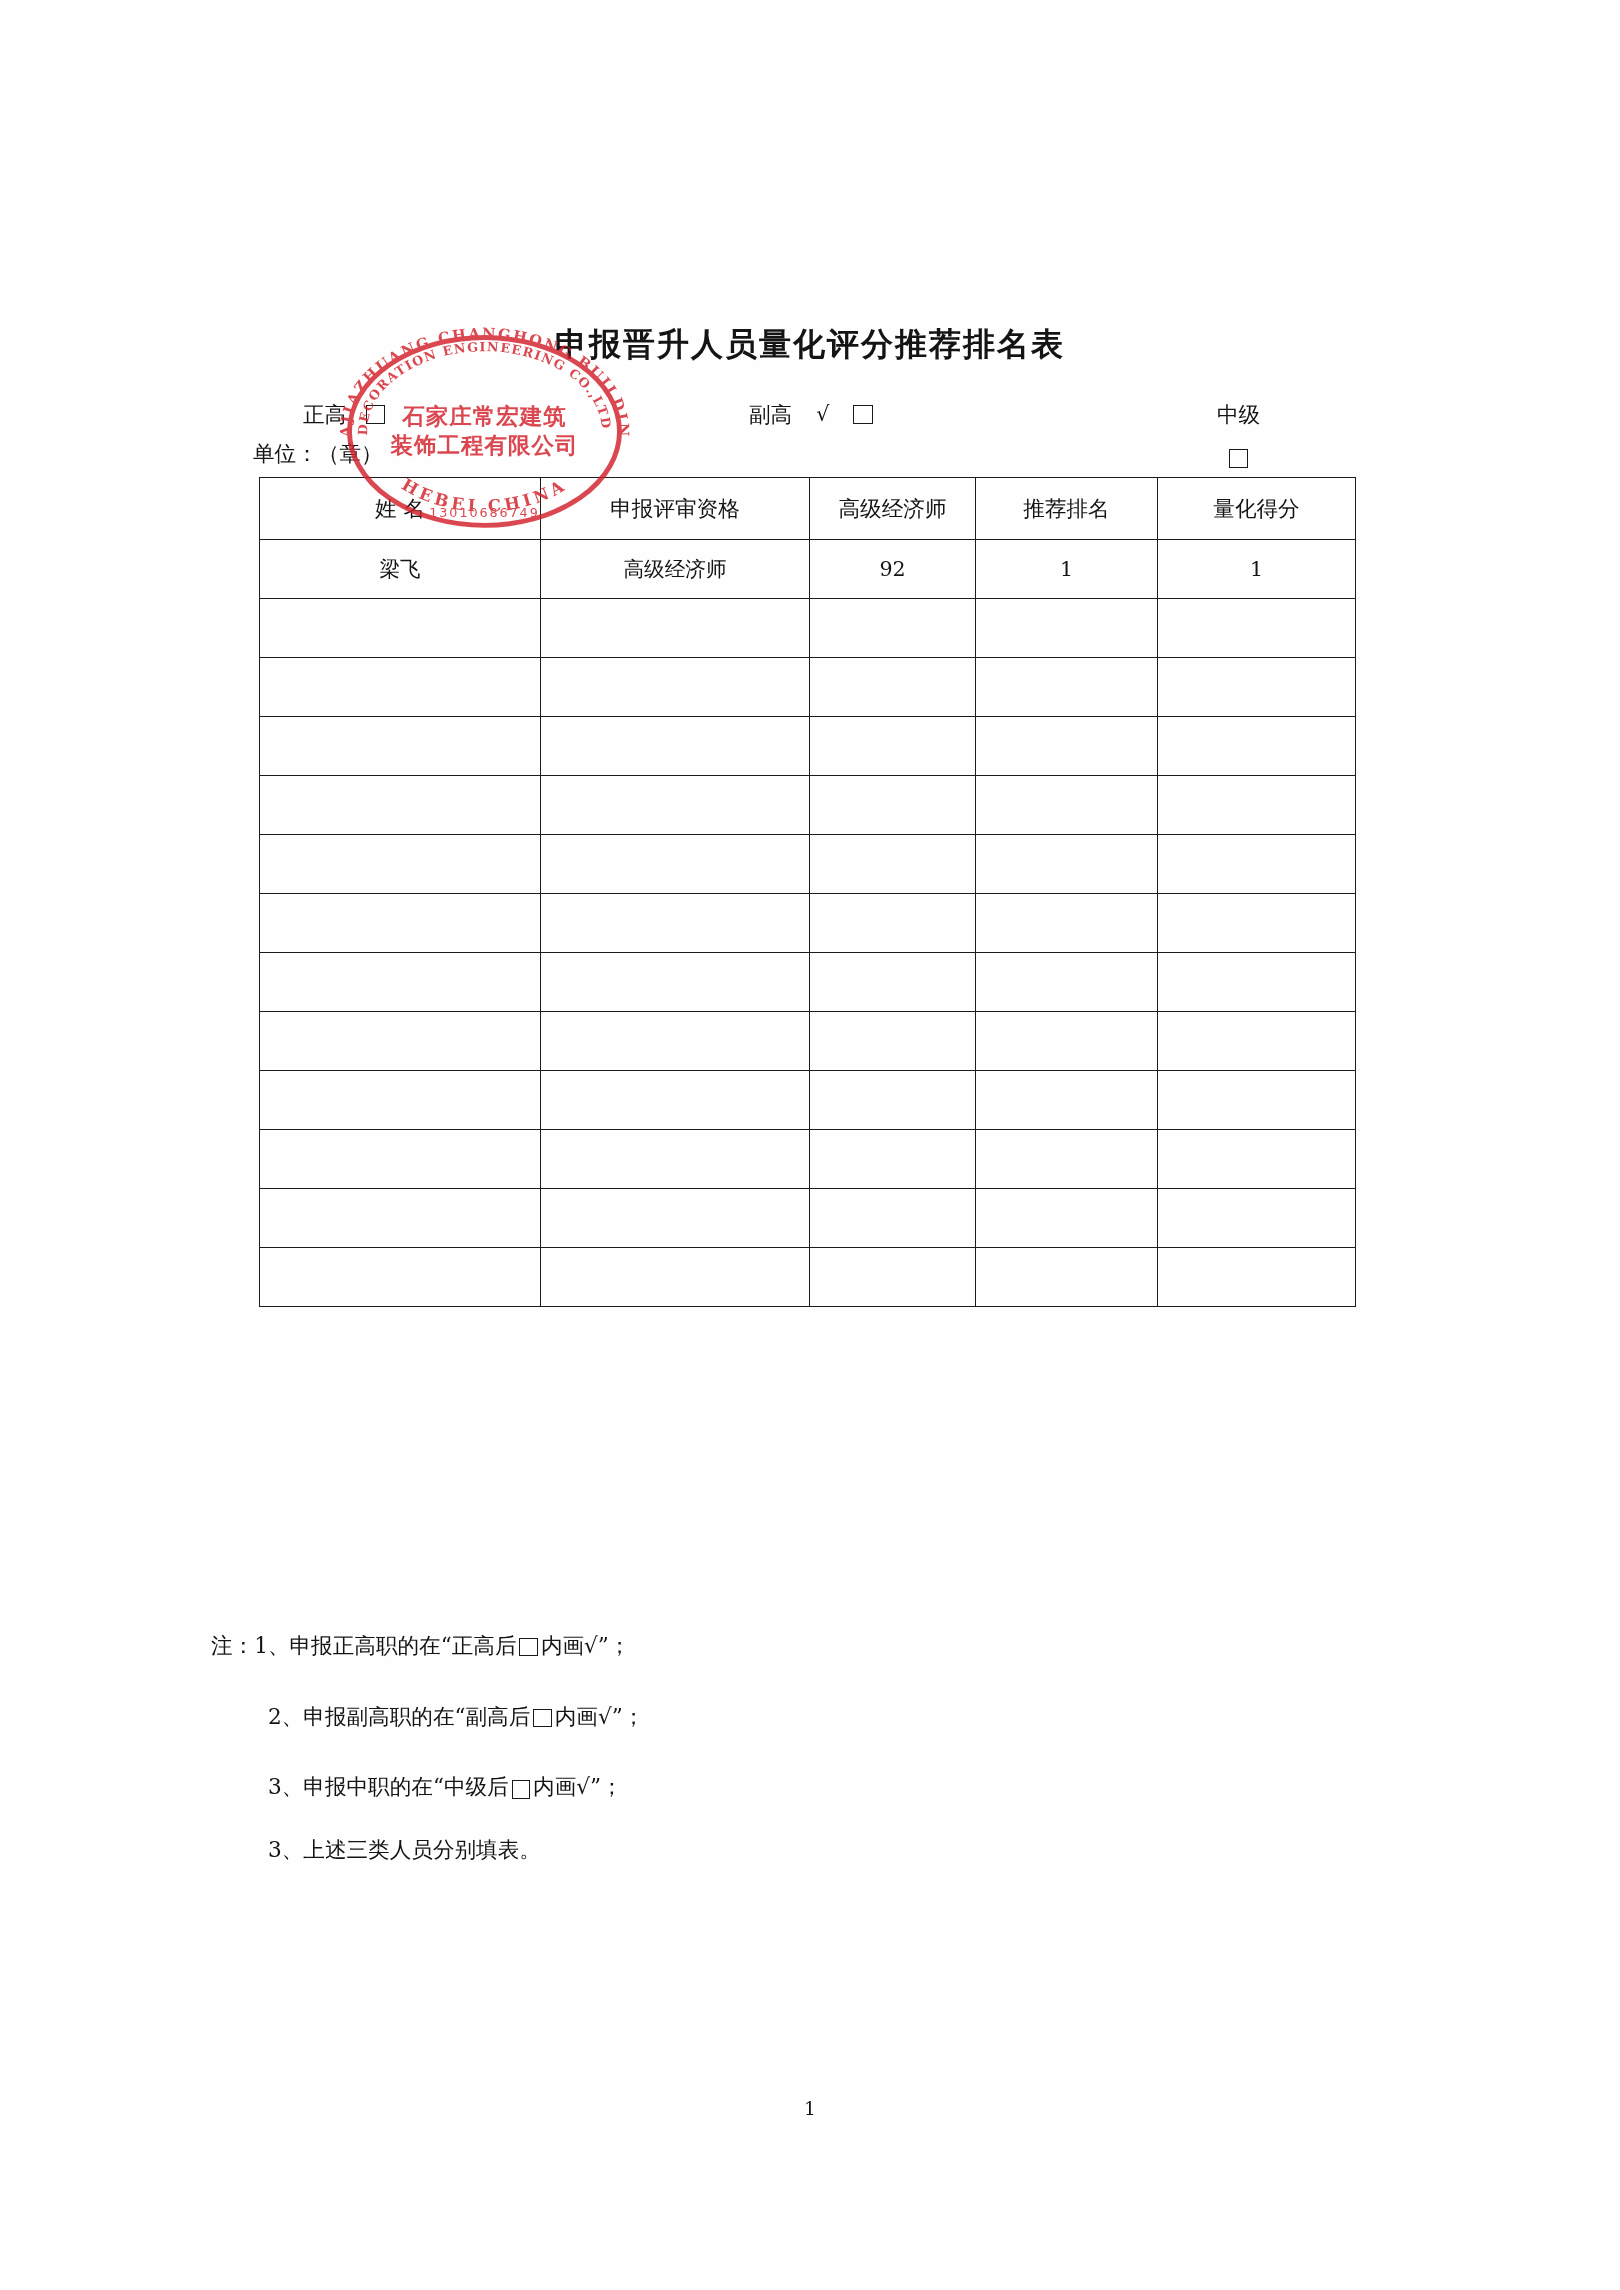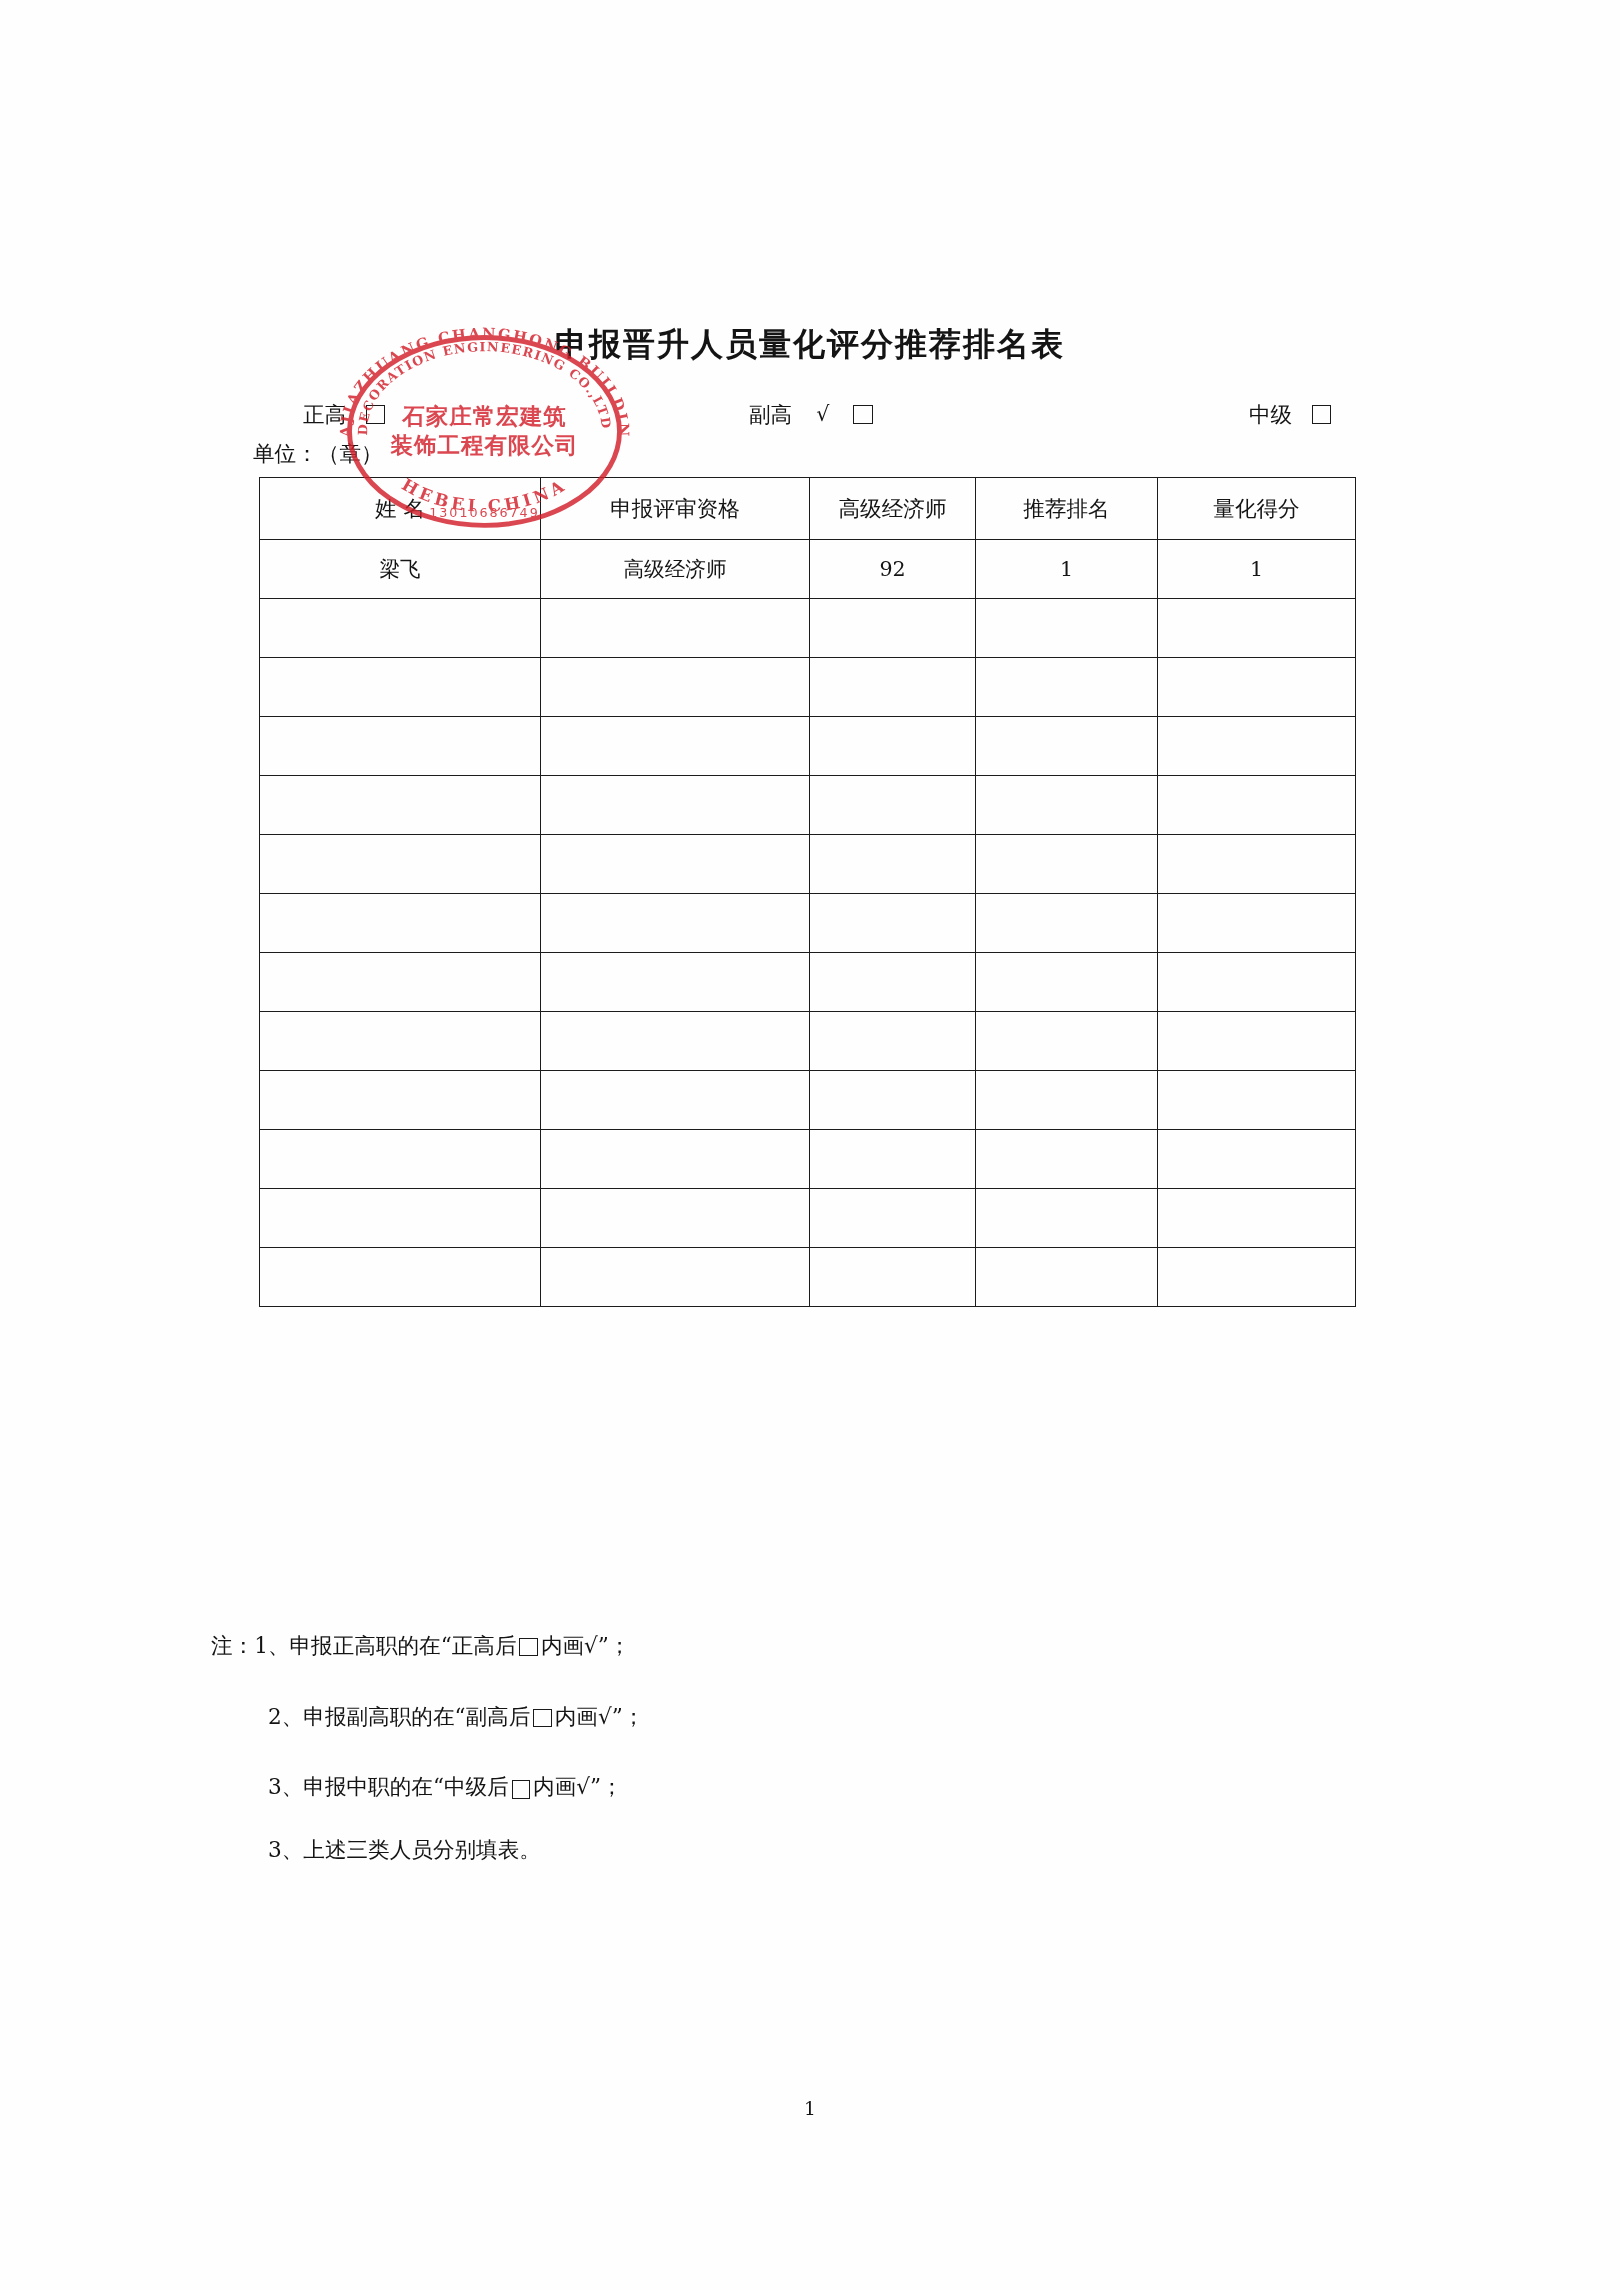--- a/index.html
+++ b/index.html
@@ -49,21 +49,21 @@
   .level-item {
     position: absolute;
     white-space: nowrap;
     display: flex;
     align-items: center;
     gap: 9.8px;
     margin-left: 32px;
   }
   .level-item.zhenggao { left: 0px; }
   .level-item.fugao { left: 446px; gap: 24px; }
-  .level-item.zhongji { left: 946px; }
+  .level-item.zhongji { left: 914px; flex-direction: column; }
   .chk {
     display: inline-block;
     width: 19.6px;
     height: 19.6px;
     border: 1.6px solid #1a1a1a;
     box-sizing: border-box;
   }
   .tick {
     font-size: 20.6px;
     line-height: 1;

